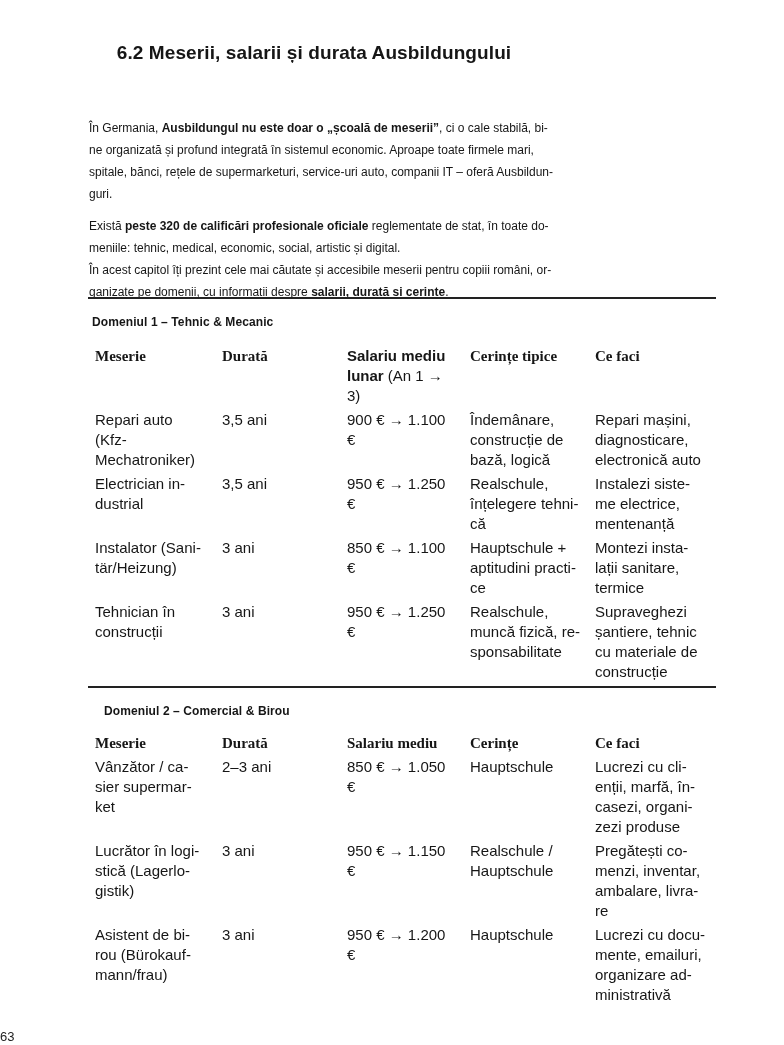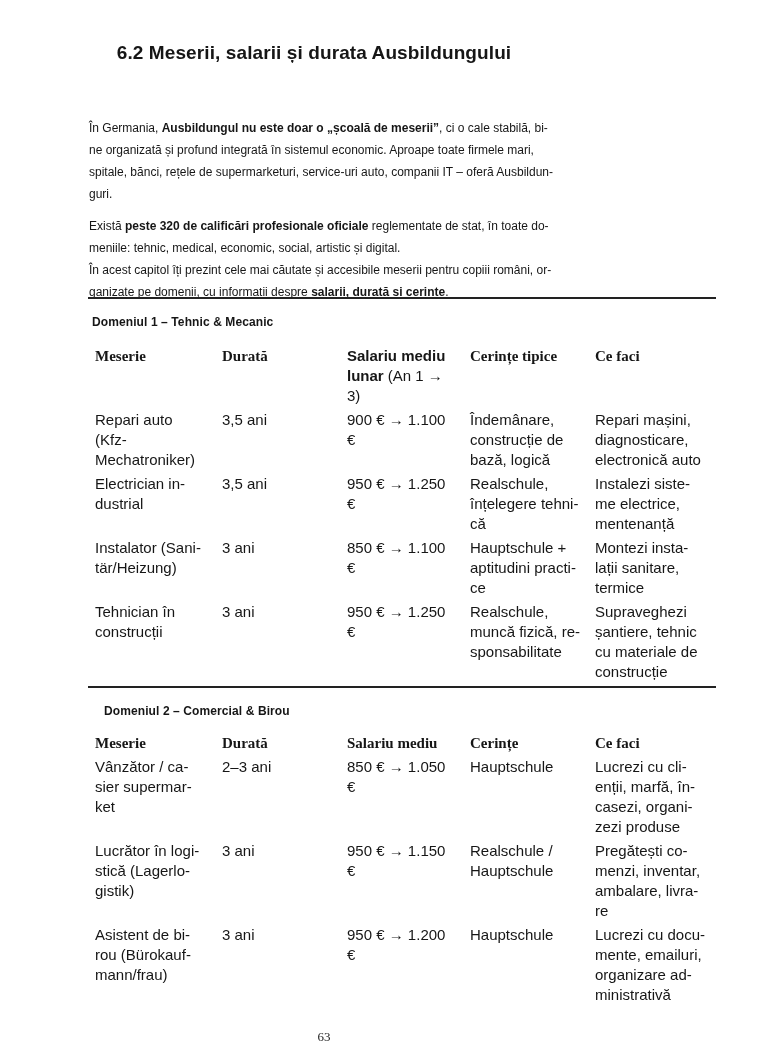--- a/index.html
+++ b/index.html
@@ -54,22 +54,22 @@
     display: grid;
     grid-template-columns: 127px 125px 123px 125px 121px;
     margin-bottom: 4px;
   }
   .tr:last-child { margin-bottom: 0; }
   .th { font-weight: bold; font-family: Liberation Serif, serif; }
   .cell { white-space: pre; }
 
   .footer {
     top: 1029px; left: 0; width: 648px;
-    text-align: center;
-    font-family: Liberation Serif, serif;
+    text-align: left;
+    font-family: Liberation Sans, sans-serif;
     font-size: 13px; color: #222222;
   }
 </style>
 </head>
 <body>
 
 <div class="page">
 
   <div class="abs doc-title">6.2 Meserii, salarii și durata Ausbildungului</div>
 

